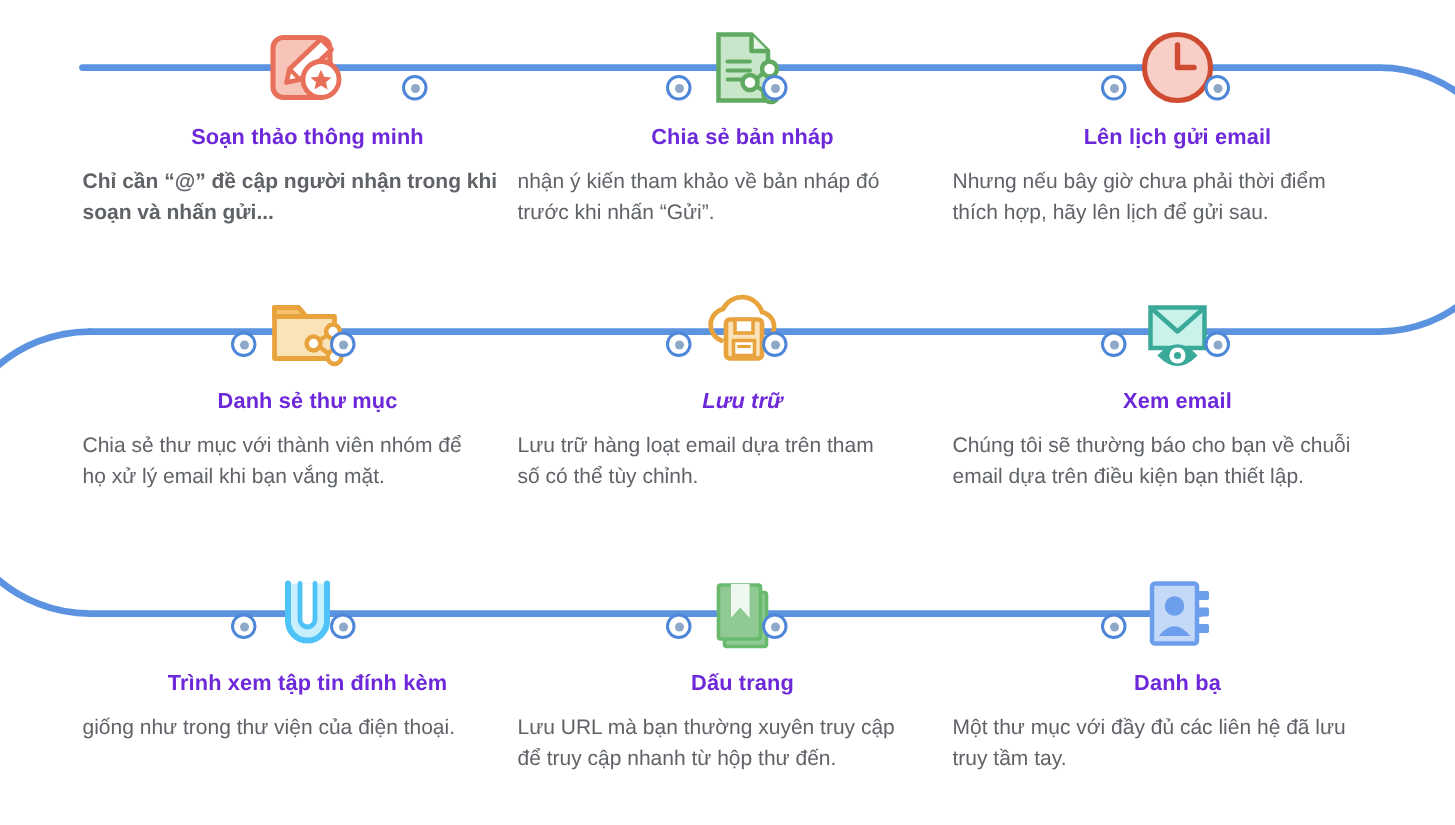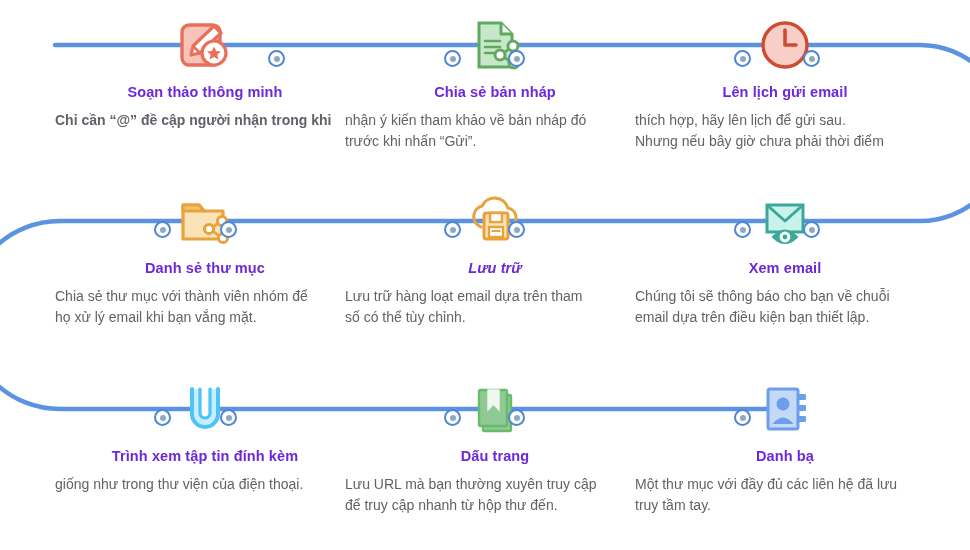--- a/index.html
+++ b/index.html
@@ -79,20 +79,21 @@
         <path d="M15 38 L17 29 L38 9 L45 16 L24 36 Z" fill="#fff" stroke="#e8705a" stroke-width="3.2" stroke-linejoin="round"></path>
         <path d="M17 29 L24 36" stroke="#e8705a" stroke-width="2.6"></path>
         <circle cx="38" cy="36" r="12" fill="#fff" stroke="#e8705a" stroke-width="3.2"></circle>
         <path d="M38 29.5 L40.1 34.1 L45 34.6 L41.3 37.8 L42.4 42.6 L38 40 L33.6 42.6 L34.7 37.8 L31 34.6 L35.9 34.1 Z" fill="#e8705a"></path>
       </svg>
     </div>
     <div class="node" style="left:213px;top:36px;"></div>
     <div class="title" style="top: 70px;">Soạn thảo thông minh</div>
     <div class="desc" style="top: 96px; font-weight: bold;">
       <div>Chỉ cần “@” đề cập người nhận trong khi</div>
+      <div>soạn và nhấn gửi...</div>
     </div>
   </div>
 
   <div class="cell" style="left:345px;top:14px;">
     <div class="icon-wrap">
       <svg width="56" height="56" viewBox="0 0 56 56">
         <path d="M12 6 H34 L45 17 V50 H12 Z" fill="#c8e6c9" stroke="#5faa60" stroke-width="3"></path>
         <path d="M34 6 V17 H45" fill="#e8f5e9" stroke="#5faa60" stroke-width="3" stroke-linejoin="round"></path>
         <path d="M18 24 H33 M18 30 H33 M18 36 H27" stroke="#5faa60" stroke-width="2.6" stroke-linecap="round"></path>
         <circle cx="46" cy="29" r="5" fill="#fff" stroke="#5faa60" stroke-width="3"></circle>
@@ -114,22 +115,22 @@
     <div class="icon-wrap">
       <svg width="56" height="56" viewBox="0 0 56 56">
         <circle cx="28" cy="28" r="22" fill="#f8cfc6" stroke="#cf4b32" stroke-width="3.4"></circle>
         <path d="M28 13 V28 H39" fill="none" stroke="#cf4b32" stroke-width="3.6" stroke-linecap="round" stroke-linejoin="round"></path>
       </svg>
     </div>
     <div class="node" style="left:99px;top:36px;"></div>
     <div class="node" style="left:168px;top:36px;"></div>
     <div class="title" style="top: 70px;">Lên lịch gửi email</div>
     <div class="desc" style="top: 96px;">
+      <div>Nhưng nếu bây giờ chưa phải thời điểm</div>
       <div>thích hợp, hãy lên lịch để gửi sau.</div>
-      <div>Nhưng nếu bây giờ chưa phải thời điểm</div>
     </div>
   </div>
 
   <div class="cell" style="left:55px;top:190px;">
     <div class="icon-wrap">
       <svg width="56" height="52" viewBox="0 0 56 52">
         <path d="M6 10 H22 L27 16 H46 V44 H6 Z" fill="#fbe3b8" stroke="#e8a33d" stroke-width="3.2" stroke-linejoin="round"></path>
         <path d="M6 10 H22 L27 16 H6 Z" fill="#f5c26b" stroke="#e8a33d" stroke-width="3.2" stroke-linejoin="round"></path>
         <circle cx="45" cy="26" r="4.6" fill="#fff" stroke="#e8a33d" stroke-width="3"></circle>
         <circle cx="32" cy="34" r="4.6" fill="#fff" stroke="#e8a33d" stroke-width="3"></circle>
@@ -172,21 +173,21 @@
         <path d="M11 10 L29 26 L47 10" fill="none" stroke="#3aa99a" stroke-width="3" stroke-linejoin="round"></path>
         <path d="M17 42 Q29 29 41 42 Q29 54 17 42 Z" fill="#3aa99a" stroke="#3aa99a" stroke-width="2"></path>
         <ellipse cx="29" cy="42" rx="5.4" ry="5.4" fill="#ffffff"></ellipse>
         <circle cx="29" cy="42" r="2.4" fill="#3aa99a"></circle>
       </svg>
     </div>
     <div class="node" style="left:99px;top:31px;"></div>
     <div class="node" style="left:168px;top:31px;"></div>
     <div class="title" style="top: 70px;">Xem email</div>
     <div class="desc" style="top: 96px;">
-      <div>Chúng tôi sẽ thông báo cho bạn về chuỗi</div>
+      <div>Chúng tôi sẽ thường báo cho bạn về chuỗi</div>
       <div>email dựa trên điều kiện bạn thiết lập.</div>
     </div>
   </div>
 
   <div class="cell" style="left:55px;top:378px;">
     <div class="icon-wrap">
       <svg width="54" height="56" viewBox="0 0 54 56">
         <path d="M14 8 V33 A13 13 0 0 0 40 33 V8" fill="#c8f0fc" stroke="#4fc3f7" stroke-width="4" stroke-linecap="round" stroke-linejoin="round"></path>
         <path d="M22 8 V32 A5 5 0 0 0 32 32 V8" fill="#ffffff" stroke="#4fc3f7" stroke-width="3.2" stroke-linecap="round" stroke-linejoin="round"></path>
       </svg>

